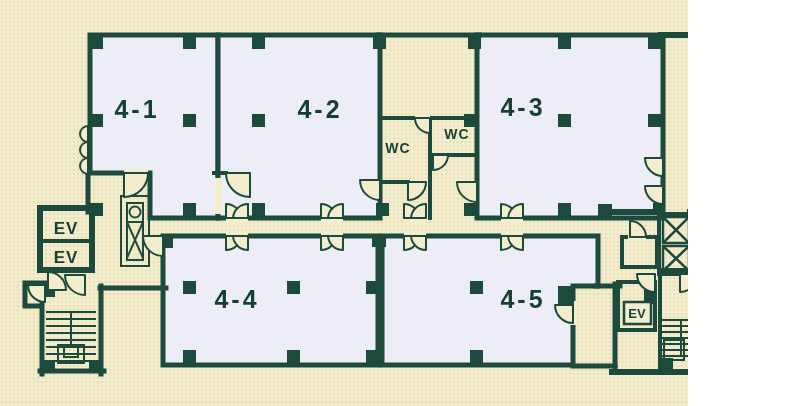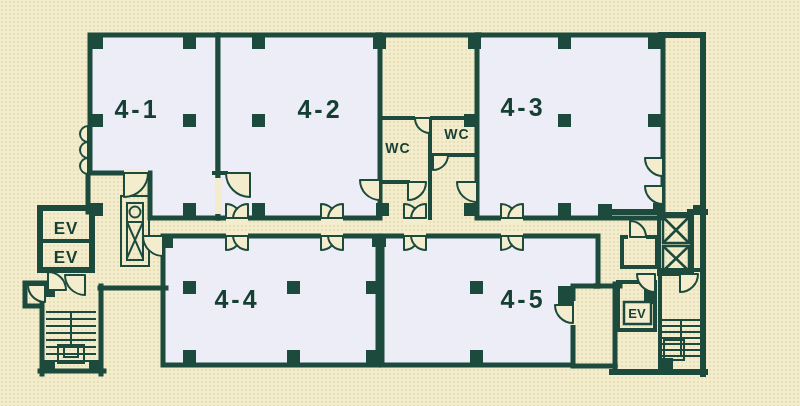--- a/index.html
+++ b/index.html
@@ -1,20 +1,20 @@
 <!DOCTYPE html>
 <html style="--background: #f3eccd; --dot: #e7dfb6; --wall: #1c4a3d; --room: #ecedf7; --text: #153f33;"><head>
 <meta charset="utf-8">
 <style>
   :root{
     --background:#f3eccd; --dot:#e7dfb6; --wall:#1c4a3d; --room:#ecedf7; --text:#153f33;
   }
   html,body{margin:0;padding:0;}
   .stage{
-    position:relative; width:800px; height:406px; overflow:hidden;
+    position:relative; width:688px; height:406px; overflow:hidden;
     background-color:var(--background);
     background-image:radial-gradient(var(--dot) 1px, transparent 1.2px);
     background-size:4px 4px;
     font-family:"Liberation Sans", sans-serif;
   }
   svg{position:absolute;inset:0;display:block;}
   .w  {fill:none;stroke:var(--wall);stroke-width:5;stroke-linecap:square;}
   .w4 {fill:none;stroke:var(--wall);stroke-width:4;stroke-linecap:square;}
   .w6 {fill:none;stroke:var(--wall);stroke-width:6;stroke-linecap:square;}
   .room{fill:var(--room);stroke:var(--wall);stroke-width:5;stroke-linejoin:miter;}

